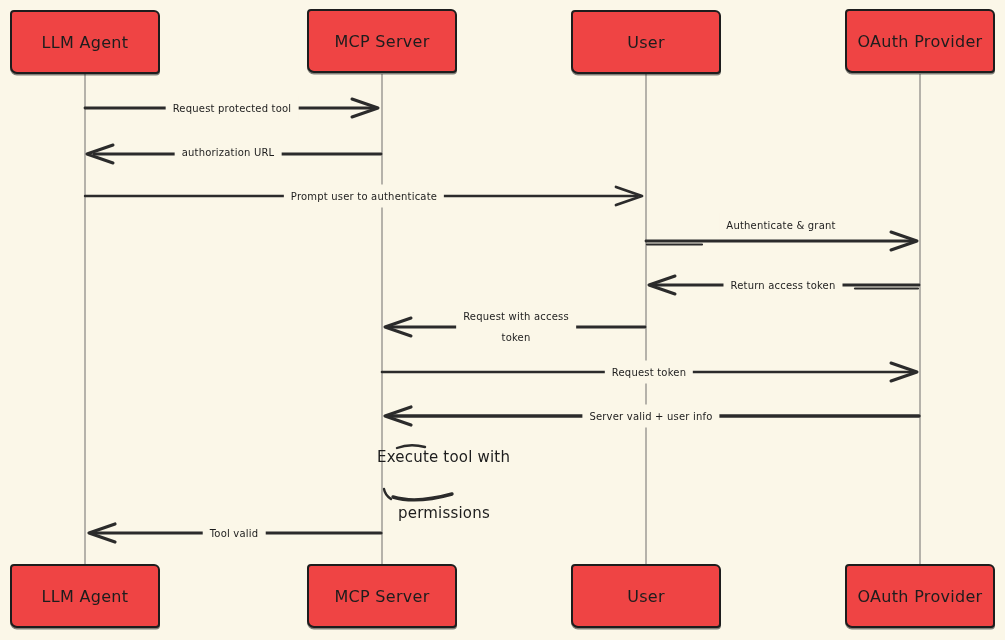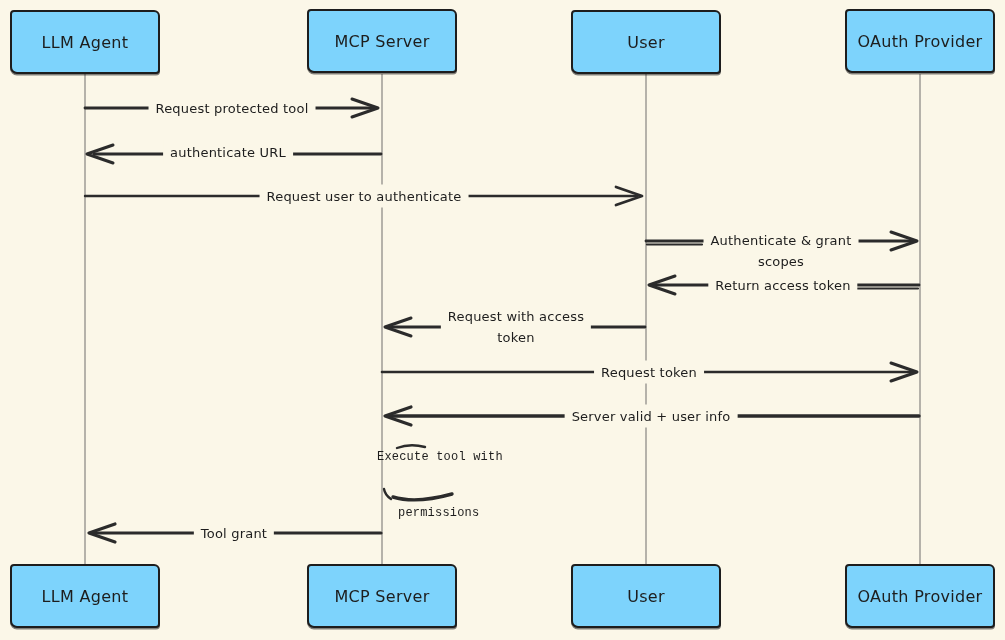--- a/index.html
+++ b/index.html
@@ -12,38 +12,38 @@
     overflow:hidden;
   }
   .lifeline{
     position:absolute;top:74px;height:491px;width:2px;
     background:#b5b2aa;
   }
   .overlay{position:absolute;left:0;top:0;width:1005px;height:640px;}
   .overlay .stroke{stroke:#2b2b2b;fill:none;stroke-linecap:round;stroke-linejoin:round;}
   .pbox{
     position:absolute;width:150px;height:64px;
-    background:#7dd3fc;
+    background:#ef4444;
     border:2.6px solid #1d1d1d;
     border-radius:4px 6px 4px 7px;
     display:flex;align-items:center;justify-content:center;
     font-size:16px;letter-spacing:.3px;
     box-sizing:border-box;
     box-shadow:0 1.5px 0 rgba(29,29,29,.55);
   }
   .msg-label{
     position:absolute;transform:translate(-50%,-50%);
     background:#fbf7e8;
     padding:1px 7px;
-    font-size:13px;letter-spacing:.2px;line-height:21px;
+    font-size:10px;letter-spacing:.2px;line-height:21px;
     white-space:nowrap;text-align:center;
   }
   .note{
     position:absolute;left:377px;top:447px;
-    font-size:12px;letter-spacing:.2px;line-height:21px;font-family:Liberation Mono, monospace;
+    font-size:15px;letter-spacing:.2px;line-height:21px;
   }
   .note .l2{display:block;padding-left:21px;margin-top:35px;}
 </style>
 </head>
 <body>
 
 <div class="stage">
 
   <div class="lifeline" style="left:84px"></div>
   <div class="lifeline" style="left:381px"></div>
@@ -92,42 +92,41 @@
     <g>
       <path class="stroke" stroke-width="2.4" d="M397 448 Q410 443 425 447"></path>
       <path class="stroke" stroke-width="2.4" d="M384 489 Q385 495 391 499"></path>
       <path class="stroke" stroke-width="3.4" d="M393 497 Q416 504 452 494"></path>
     </g>
   </svg>
 
   <div class="msg-label" style="left:232px;top:108px">Request protected tool</div>
 
   <div class="msg-label" style="left:228px;top:152px">
-    <span style="display:block">authenticate URL</span>
+    <span style="display:block">authorization URL</span>
   </div>
 
-  <div class="msg-label" style="left:364px;top:196px">Request user to authenticate</div>
+  <div class="msg-label" style="left:364px;top:196px">Prompt user to authenticate</div>
 
-  <div class="msg-label" style="left:781px;top:251px">
+  <div class="msg-label" style="left:781px;top:225px">
     <span style="display:block">Authenticate &amp; grant</span>
-    <span style="display:block">scopes</span>
   </div>
 
   <div class="msg-label" style="left:783px;top:285px">Return access token</div>
 
   <div class="msg-label" style="left:516px;top:327px">
     <span style="display:block">Request with access</span>
     <span style="display:block">token</span>
   </div>
 
   <div class="msg-label" style="left:649px;top:372px">Request token</div>
 
   <div class="msg-label" style="left:651px;top:416px">Server valid + user info</div>
 
-  <div class="msg-label" style="left:234px;top:533px">Tool grant</div>
+  <div class="msg-label" style="left:234px;top:533px">Tool valid</div>
 
   <div class="note">
     <span style="display:block">Execute tool with</span>
     <span class="l2">permissions</span>
   </div>
 
   <div class="pbox" style="left:10px;top:10px">
       <span>LLM Agent</span>
     </div>
   <div class="pbox" style="left:307px;top:9px">

